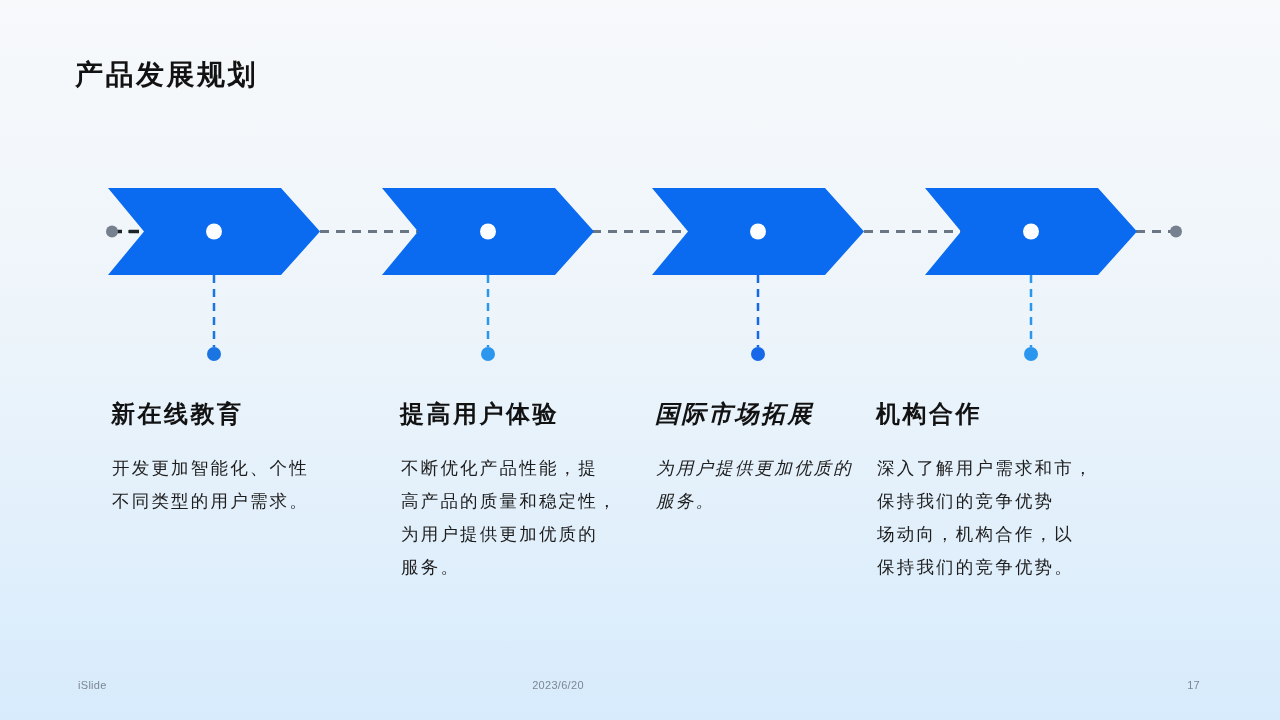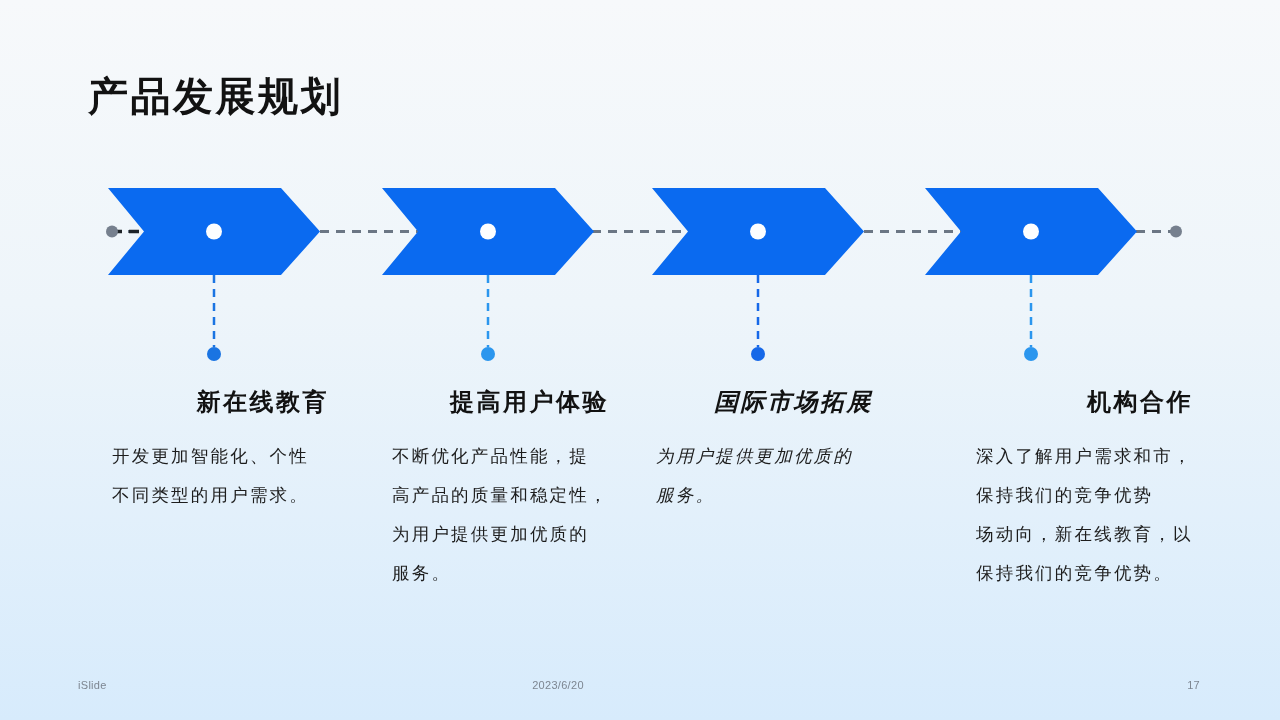--- a/index.html
+++ b/index.html
@@ -9,60 +9,60 @@
     height: 720px;
     overflow: hidden;
     background: linear-gradient(180deg, #f7f9fb 0%, #eef5fa 42%, #d7ebfc 100%);
     font-family: "Liberation Sans", sans-serif;
     color: #161616;
   }
   .slide-title {
     position: absolute;
     left: 75px;
     top: 56px;
-    margin: 13px;
-    font-size: 40px;
+    margin: 0;
+    font-size: 28px;
     font-weight: bold;
     letter-spacing: 2.5px;
     color: #121212;
   }
   .timeline-svg {
     position: absolute;
     left: 0;
     top: 170px;
     width: 1280px;
     height: 200px;
   }
   .milestone-col {
     position: absolute;
     top: 386px;
     width: 230px;
   }
   .milestone-col.c1 { left: 99px; }
-  .milestone-col.c2 { left: 379px; }
+  .milestone-col.c2 { left: 388px; }
   .milestone-col.c3 { left: 643px; font-style: italic; }
-  .milestone-col.c4 { left: 963px; }
+  .milestone-col.c4 { left: 864px; }
   .milestone-heading {
-    margin: 0;
+    margin: 12px;
     font-size: 24px;
     line-height: 32px;
     font-weight: bold;
-    text-align: right;
+    text-align: left;
     letter-spacing: 2.5px;
     color: #121212;
   }
   .milestone-body {
     margin-top: 22px;
     padding-left: 13px;
     font-size: 17.5px;
     line-height: 33px;
     letter-spacing: 2.2px;
     color: #1d1d1d;
   }
-  .body-line { white-space: nowrap; margin-top: 6px; }
+  .body-line { white-space: nowrap; }
   .footer-item {
     position: absolute;
     top: 679px;
     font-size: 11px;
     color: #7d8691;
     letter-spacing: 0.3px;
   }
   .footer-brand { left: 78px; }
   .footer-date { left: 0; width: 1116px; text-align: center; }
   .footer-page { right: 80px; }
@@ -126,21 +126,21 @@
     <div class="milestone-body">
         <div class="body-line">为用户提供更加优质的</div>
         <div class="body-line">服务。</div>
       </div>
   </div>
   <div class="milestone-col c4">
     <h2 class="milestone-heading">机构合作</h2>
     <div class="milestone-body">
         <div class="body-line">深入了解用户需求和市，</div>
         <div class="body-line">保持我们的竞争优势</div>
-        <div class="body-line">场动向，新在线教育，以</div>
+        <div class="body-line">场动向，机构合作，以</div>
         <div class="body-line">保持我们的竞争优势。</div>
       </div>
   </div>
 
   <div class="footer-item footer-brand">iSlide</div>
   <div class="footer-item footer-date">2023/6/20</div>
   <div class="footer-item footer-page">17</div>
 
 </div>
 

